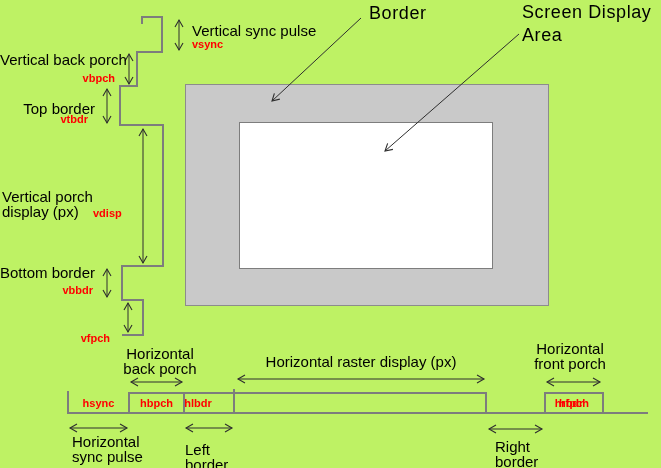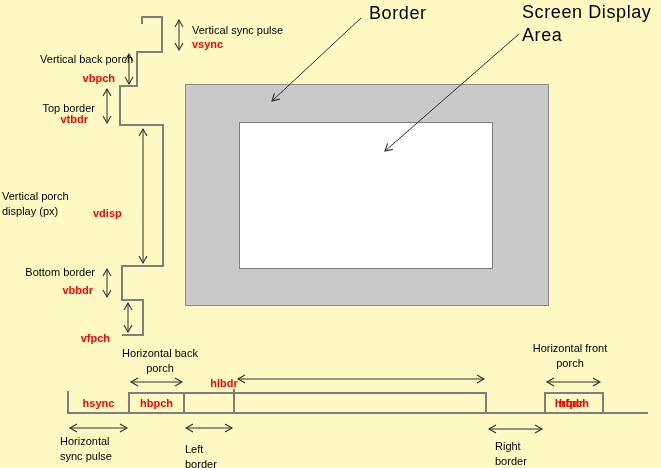--- a/index.html
+++ b/index.html
@@ -1,19 +1,19 @@
 <!DOCTYPE html>
 <html><head>
 <meta charset="utf-8">
 <style>
   html,body{margin:0;padding:0;background:#fff;}
-  .canvas{position:relative;width:661px;height:468px;background:#fef9c3;
+  .canvas{position:relative;width:661px;height:468px;background:#bef264;
           font-family:"Liberation Sans",sans-serif;overflow:hidden;}
   .canvas svg{position:absolute;left:0;top:0;}
-  .txt{position:absolute;font-size:11px;line-height:15px;color:#000;white-space:nowrap;}
+  .txt{position:absolute;font-size:15px;line-height:15px;color:#000;white-space:nowrap;}
   .wrap{white-space:normal;}
   .param{position:absolute;font-size:11px;line-height:15px;font-weight:bold;color:#ff0000;white-space:nowrap;}
   .r{text-align:right;}
   .c{text-align:center;}
   .big{position:absolute;font-size:18px;line-height:23px;letter-spacing:.6px;color:#000;}
   .grayrect{fill:#c9c9c9;stroke:#8c8c8c;stroke-width:1;}
   .whiterect{fill:#ffffff;stroke:#7d7d7d;stroke-width:1;}
   .wf path{fill:none;stroke:#7d7d7d;stroke-width:2;}
   .dim line,.leader line{stroke:#2e2e2e;stroke-width:1;}
 </style>
@@ -66,40 +66,41 @@
       <line x1="519" y1="34" x2="385" y2="151" marker-end="url(#ah)"></line>
     </g>
   </svg>
 
   <div class="big" style="left:369px;top:2px;">Border</div>
   <div class="big wrap" style="left:522px;top:1px;width:150px;">Screen Display Area</div>
 
   <div class="txt" style="left:192px;top:23px;">Vertical sync pulse</div>
   <div class="param" style="left:192px;top:37px;">vsync</div>
 
-  <div class="txt r" style="left:0;width:117px;top:52px;padding-left:16px;">Vertical back porch</div>
+  <div class="txt r" style="left:0;width:117px;top:52px;">Vertical back porch</div>
   <div class="param r" style="left:0;width:115px;top:71px;">vbpch</div>
 
   <div class="txt r" style="left:0;width:95px;top:101px;">Top border</div>
   <div class="param r" style="left:0;width:88px;top:112px;">vtbdr</div>
 
   <div class="txt wrap" style="left:2px;top:189px;width:92px;">Vertical porch display (px)</div>
   <div class="param" style="left:93px;top:206px;">vdisp</div>
 
   <div class="txt r" style="left:0;width:95px;top:265px;">Bottom border</div>
   <div class="param r" style="left:0;width:93px;top:283px;">vbbdr</div>
 
   <div class="param r" style="left:0;width:110px;top:331px;">vfpch</div>
 
   <div class="txt wrap c" style="left:122px;top:346px;width:76px;">Horizontal back porch</div>
+  <div class="txt c" style="left:261px;top:354px;width:200px;">Horizontal raster display (px)</div>
   <div class="txt wrap c" style="left:532px;top:341px;width:76px;">Horizontal front porch</div>
 
   <div class="param c" style="left:68px;top:396px;width:61px;">hsync</div>
   <div class="param c" style="left:129px;top:396px;width:55px;">hbpch</div>
-  <div class="param c" style="left:184px;top:376px;width:28px;padding-left:26px;">hlbdr</div>
+  <div class="param c" style="left:184px;top:396px;width:28px;">hlbdr</div>
   <div class="param c" style="left:486px;top:396px;width:78px;padding-left:44px;">hrbdr</div>
   <div class="param c" style="left:545px;top:396px;width:58px;">hfpch</div>
 
-  <div class="txt wrap" style="left:60px;top:434px;width:72px;">Horizontal sync pulse</div>
+  <div class="txt wrap" style="left:72px;top:434px;width:72px;">Horizontal sync pulse</div>
   <div class="txt wrap" style="left:185px;top:442px;width:50px;">Left border</div>
   <div class="txt wrap" style="left:495px;top:439px;width:50px;">Right border</div>
 
 </div>
 
 </body></html>

